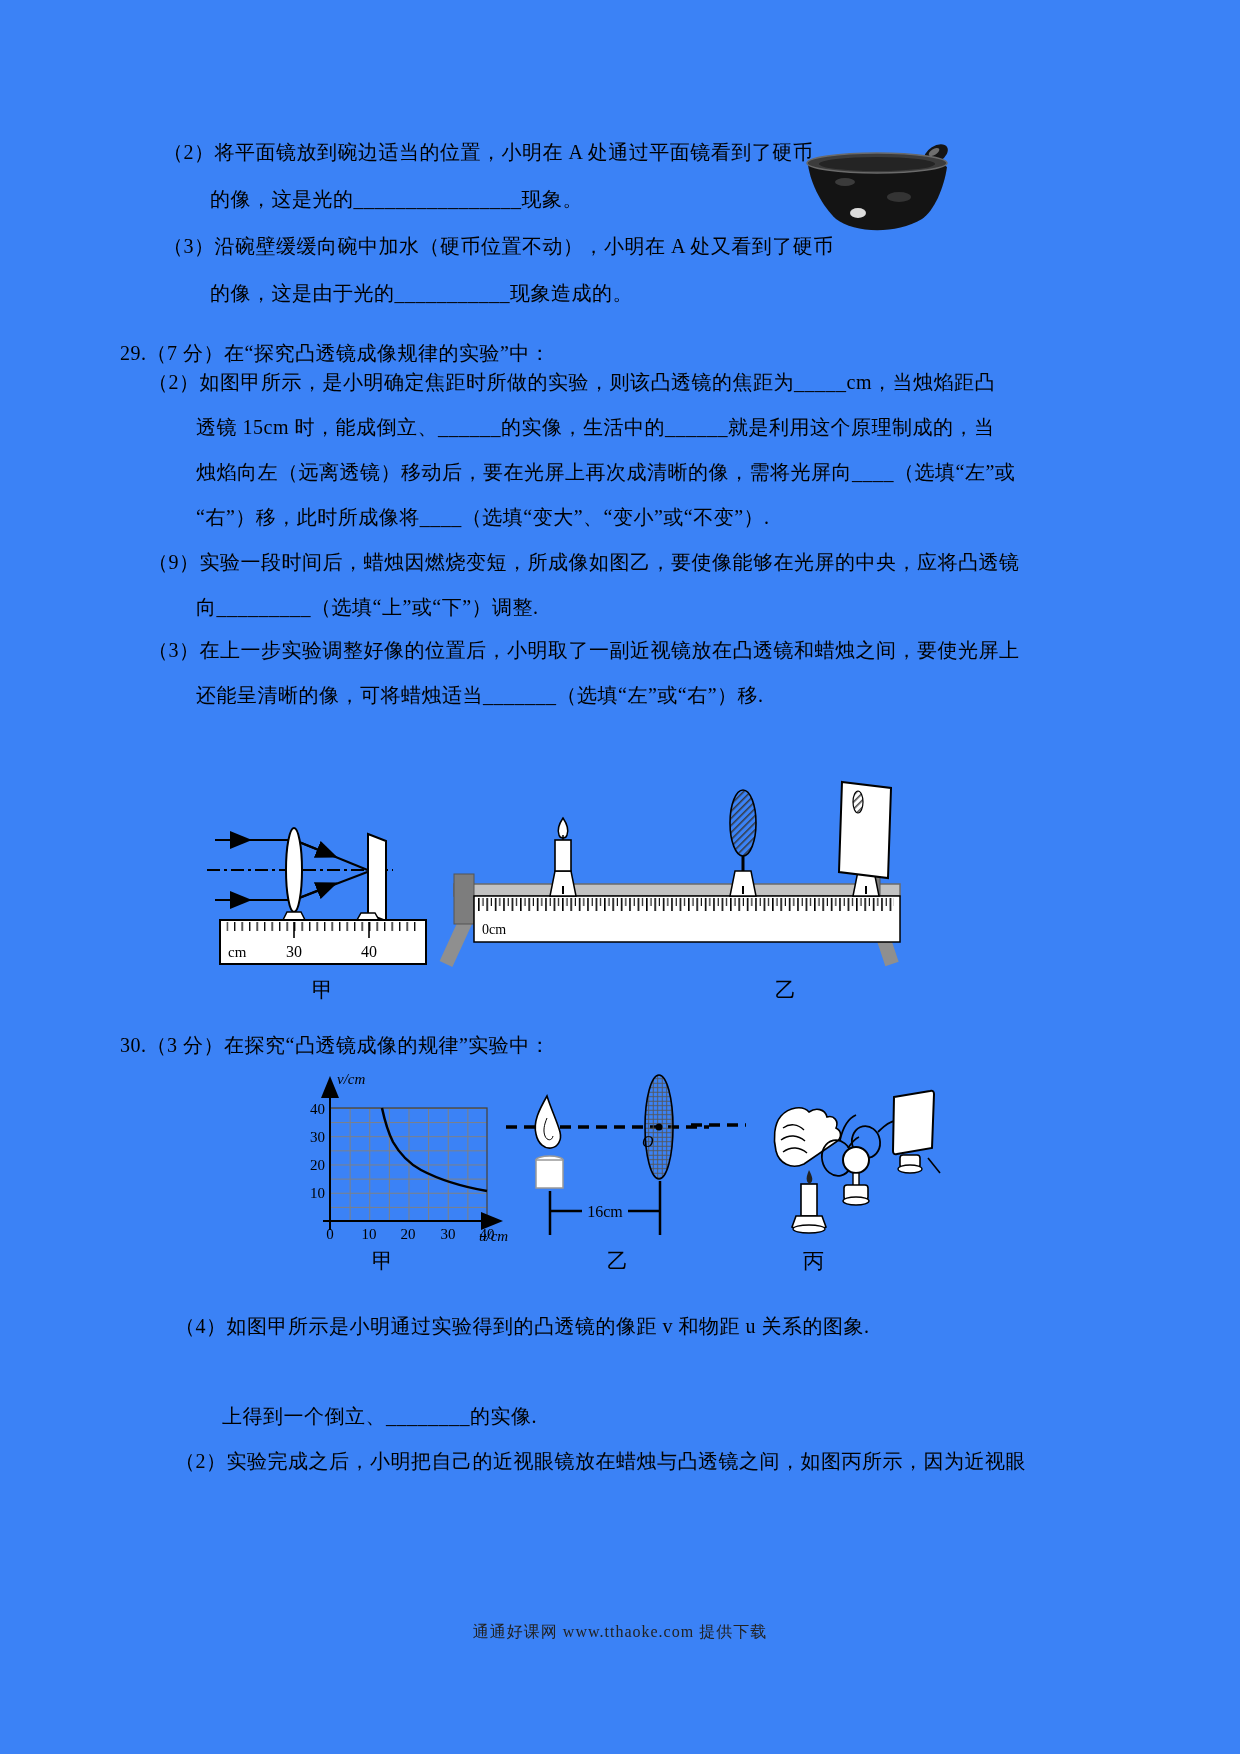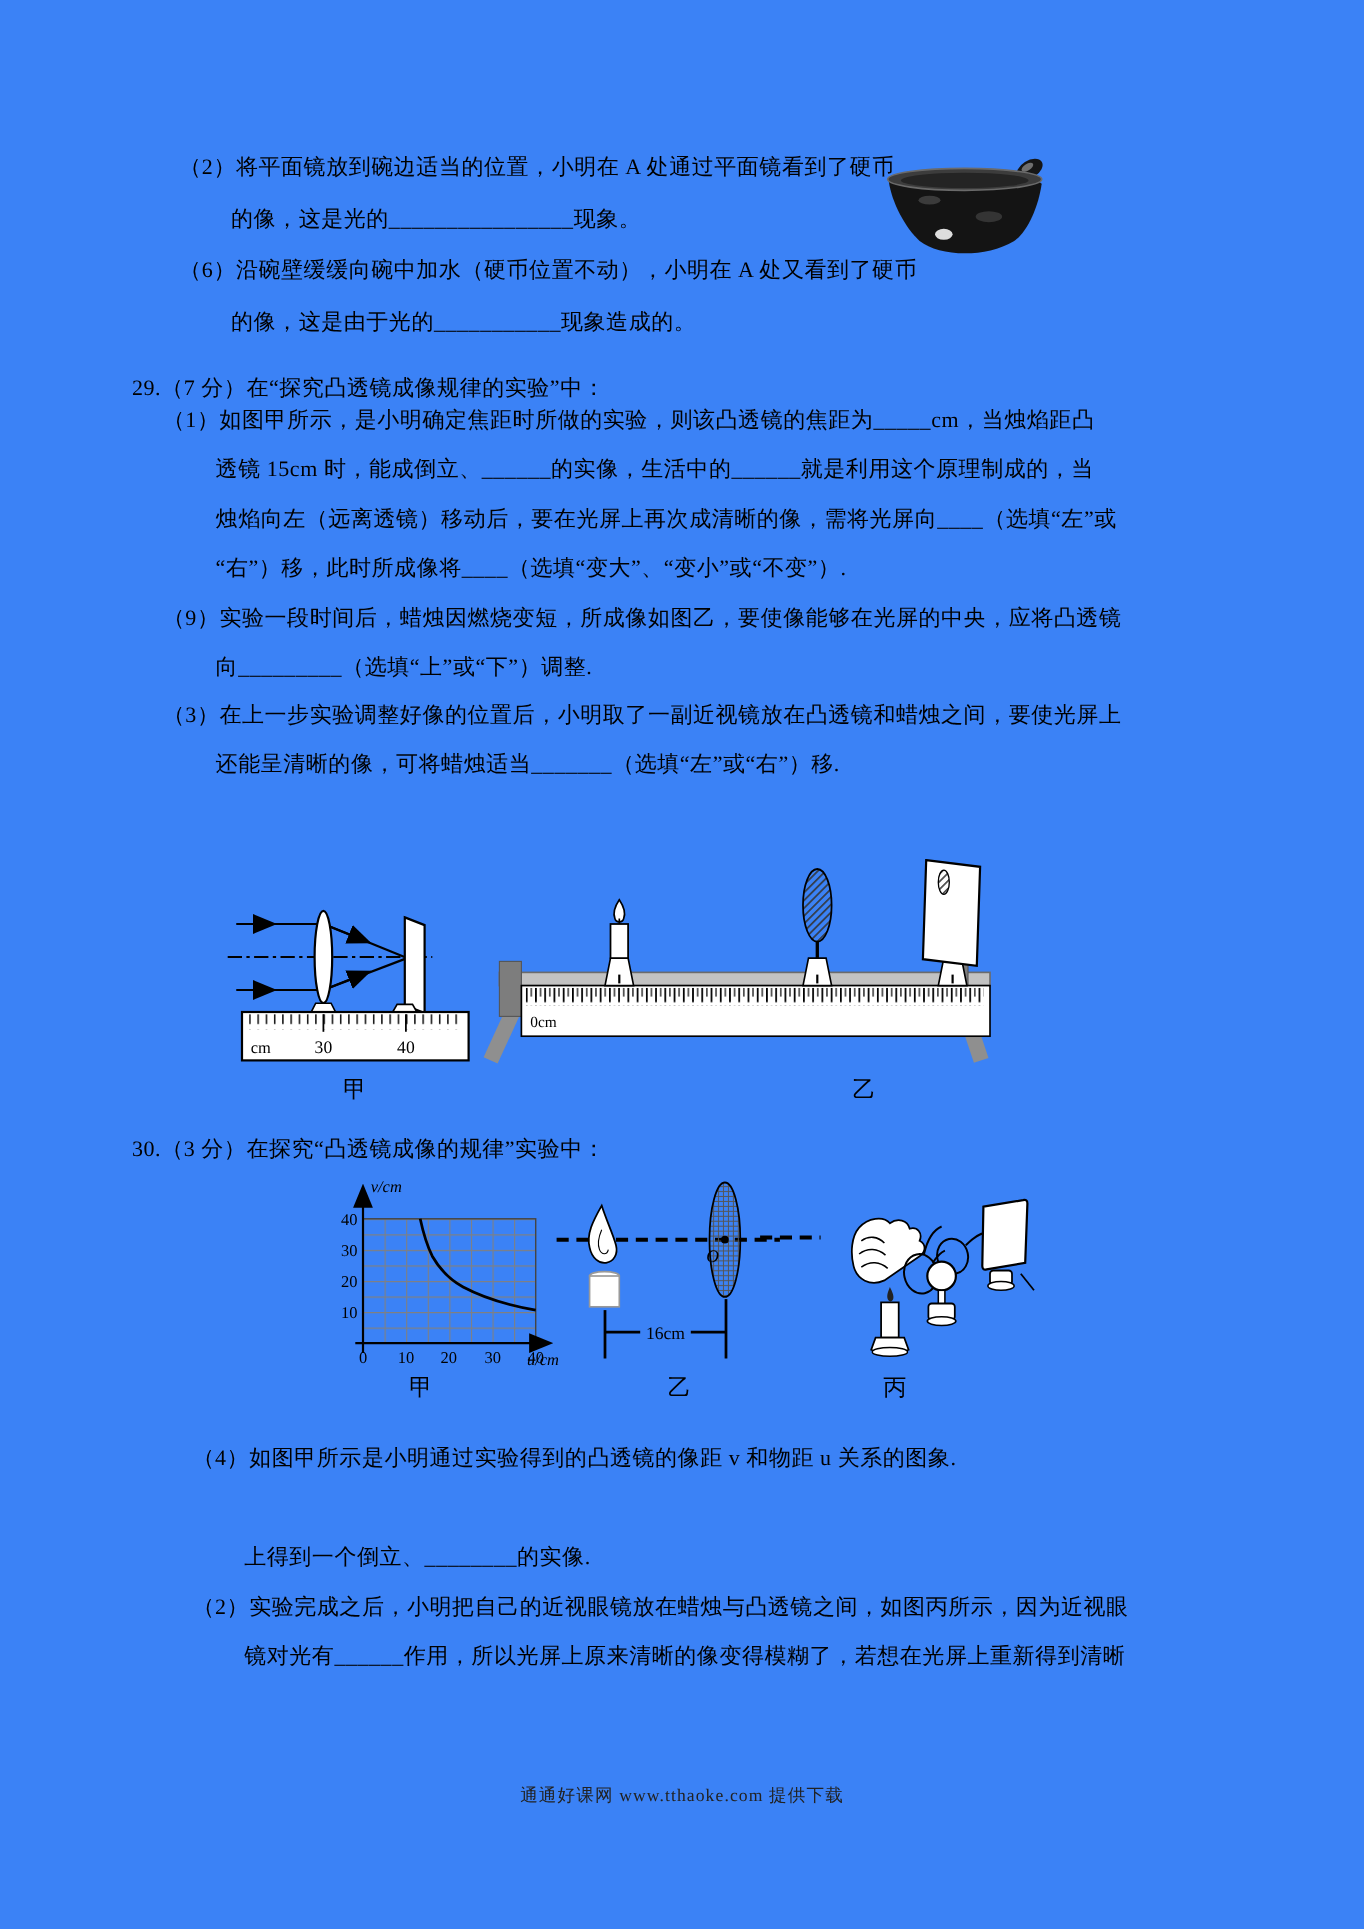--- a/index.html
+++ b/index.html
@@ -12,41 +12,41 @@
   svg{position:absolute;overflow:visible;}
   svg text{font-family:"Liberation Serif","DejaVu Serif",serif;}
 </style>
 </head>
 <body>
 
 <div class="page">
 
   <div class="line" style="left:163px;top:142px">（2）将平面镜放到碗边适当的位置，小明在 A 处通过平面镜看到了硬币</div>
   <div class="line" style="left:210px;top:189px">的像，这是光的________________现象。</div>
-  <div class="line" style="left:163px;top:236px">（6）沿碗壁缓缓向碗中加水（硬币位置不动），小明在 A 处又看到了硬币</div>
+  <div class="line" style="left:163px;top:236px">（3）沿碗壁缓缓向碗中加水（硬币位置不动），小明在 A 处又看到了硬币</div>
   <div class="line" style="left:210px;top:283px">的像，这是由于光的___________现象造成的。</div>
 
   <svg style="left:795px;top:142px" width="168" height="98" viewBox="0 0 168 98">
     <g>
       <line x1="133" y1="17" x2="106" y2="36" stroke="#1c1c1c" stroke-width="5"></line>
       <ellipse cx="141" cy="12" rx="13" ry="8" transform="rotate(-32 141 12)" fill="#161616"></ellipse>
       <ellipse cx="139" cy="10" rx="6" ry="3" transform="rotate(-32 139 10)" fill="#6f6f6f"></ellipse>
     </g>
     <g>
       <path d="M13,23 C28,12 136,12 152,25 C149,46 139,69 127,77 C100,93 59,91 41,77 C28,65 16,43 13,23 z" fill="#141414"></path>
       <ellipse cx="82" cy="21" rx="70" ry="10" fill="#3c3c3c" stroke="#6a6a6a" stroke-width="1.5"></ellipse>
       <ellipse cx="82" cy="22" rx="58" ry="7" fill="#242424"></ellipse>
       <ellipse cx="63" cy="71" rx="8" ry="5" fill="#e8e8e8" opacity="0.95"></ellipse>
       <ellipse cx="50" cy="40" rx="10" ry="4" fill="#555" opacity="0.6"></ellipse>
       <ellipse cx="104" cy="55" rx="12" ry="5" fill="#4a4a4a" opacity="0.6"></ellipse>
     </g>
   </svg>
 
   <div class="line qnum" style="left:120px;top:327px">29.（7 分）在“探究凸透镜成像规律的实验”中：</div>
-  <div class="line" style="left:148px;top:372px">（1）如图甲所示，是小明确定焦距时所做的实验，则该凸透镜的焦距为_____cm，当烛焰距凸</div>
+  <div class="line" style="left:148px;top:372px">（2）如图甲所示，是小明确定焦距时所做的实验，则该凸透镜的焦距为_____cm，当烛焰距凸</div>
   <div class="line" style="left:196px;top:417px">透镜 15cm 时，能成倒立、______的实像，生活中的______就是利用这个原理制成的，当</div>
   <div class="line" style="left:196px;top:507px">“右”）移，此时所成像将____（选填“变大”、“变小”或“不变”）.</div>
   <div class="line" style="left:196px;top:462px">烛焰向左（远离透镜）移动后，要在光屏上再次成清晰的像，需将光屏向____（选填“左”或</div>
   <div class="line" style="left:148px;top:552px">（9）实验一段时间后，蜡烛因燃烧变短，所成像如图乙，要使像能够在光屏的中央，应将凸透镜</div>
   <div class="line" style="left:196px;top:597px">向_________（选填“上”或“下”）调整.</div>
   <div class="line" style="left:148px;top:640px">（3）在上一步实验调整好像的位置后，小明取了一副近视镜放在凸透镜和蜡烛之间，要使光屏上</div>
   <div class="line" style="left:196px;top:685px">还能呈清晰的像，可将蜡烛适当_______（选填“左”或“右”）移.</div>
 
   <svg style="left:200px;top:826px" width="235" height="142" viewBox="0 0 235 142">
     <defs>
@@ -221,17 +221,16 @@
     </g>
   </svg>
 
   <div class="figlabel" style="left:372px;top:1247px">甲</div>
   <div class="figlabel" style="left:607px;top:1247px">乙</div>
   <div class="figlabel" style="left:803px;top:1247px">丙</div>
 
   <div class="line" style="left:175px;top:1316px">（4）如图甲所示是小明通过实验得到的凸透镜的像距 v 和物距 u 关系的图象.</div>
   <div class="line" style="left:222px;top:1406px">上得到一个倒立、________的实像.</div>
   <div class="line" style="left:175px;top:1451px">（2）实验完成之后，小明把自己的近视眼镜放在蜡烛与凸透镜之间，如图丙所示，因为近视眼</div>
-  <div class="line" style="left:222px;top:1496px">镜对光有______作用，所以光屏上原来清晰的像变得模糊了，若想在光屏上重新得到清晰</div>
 
   <div class="footer" style="top:1622px">通通好课网  www.tthaoke.com 提供下载</div>
 
 </div>
 
 </body></html>

